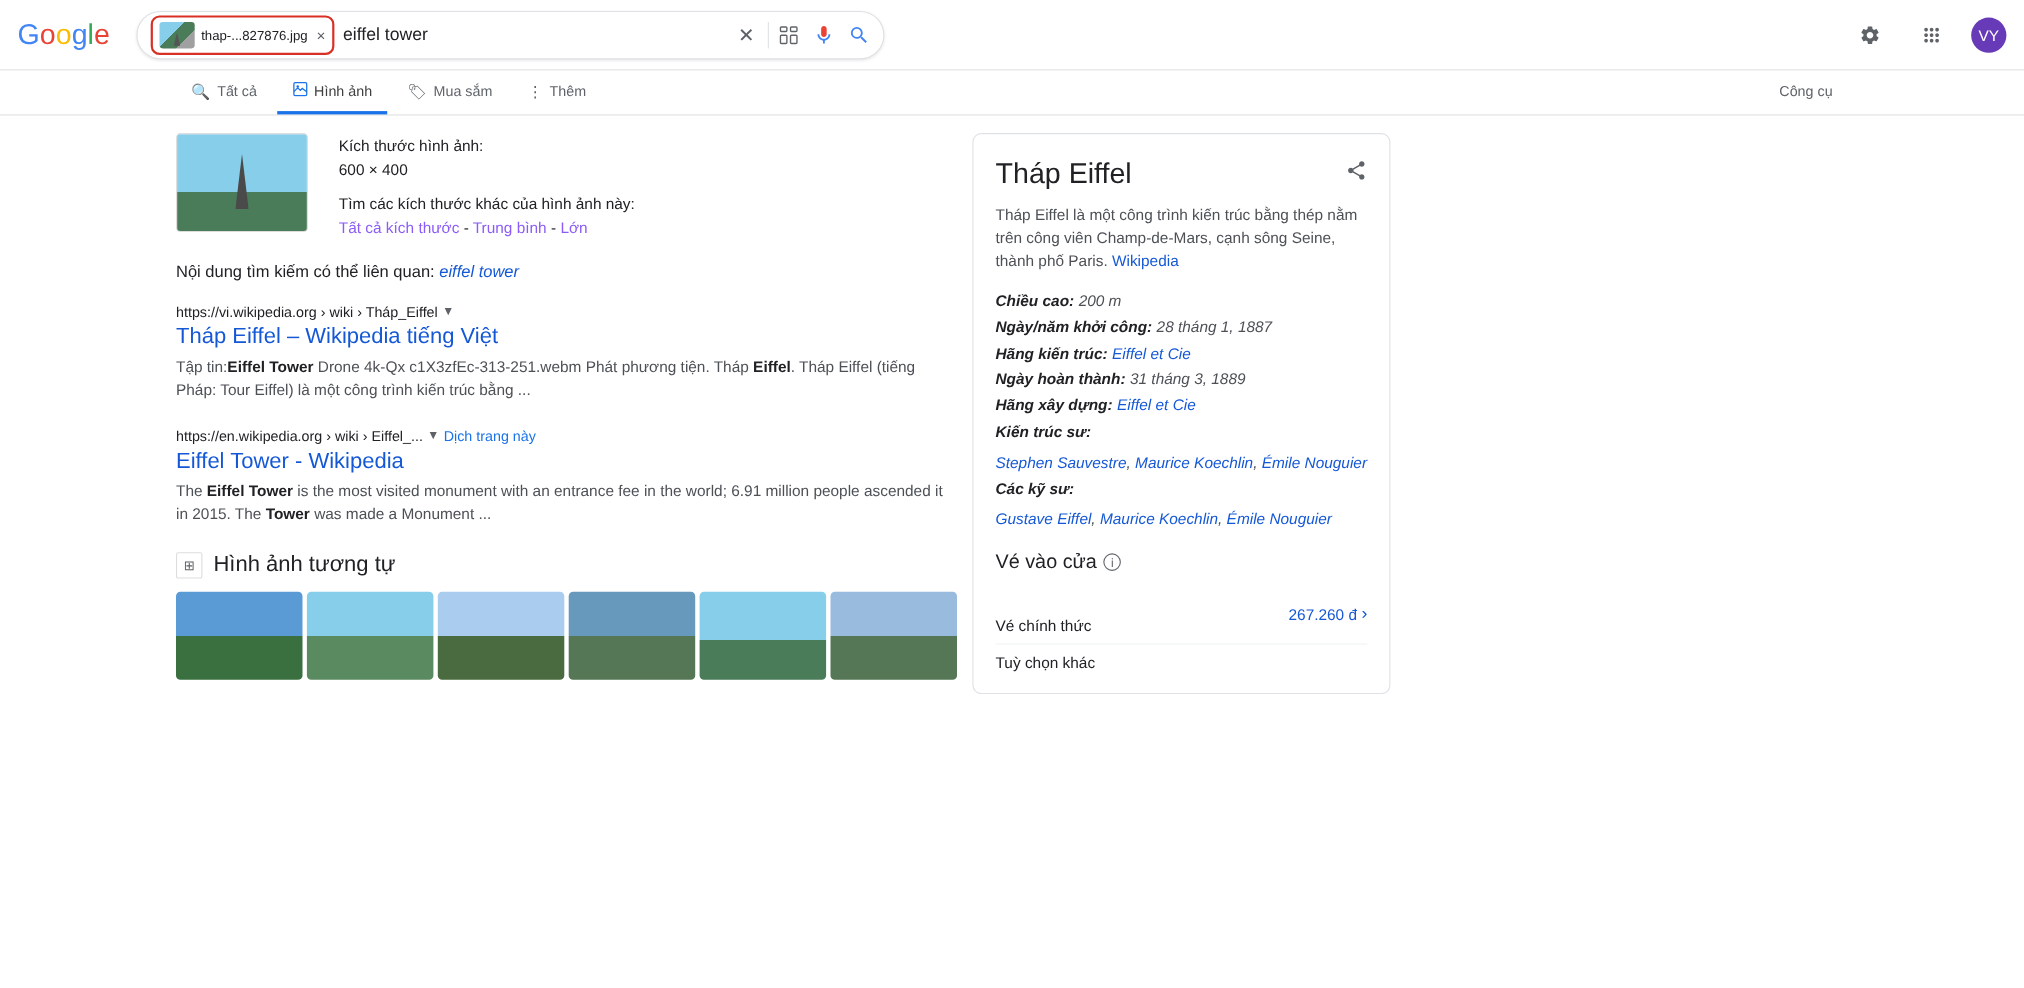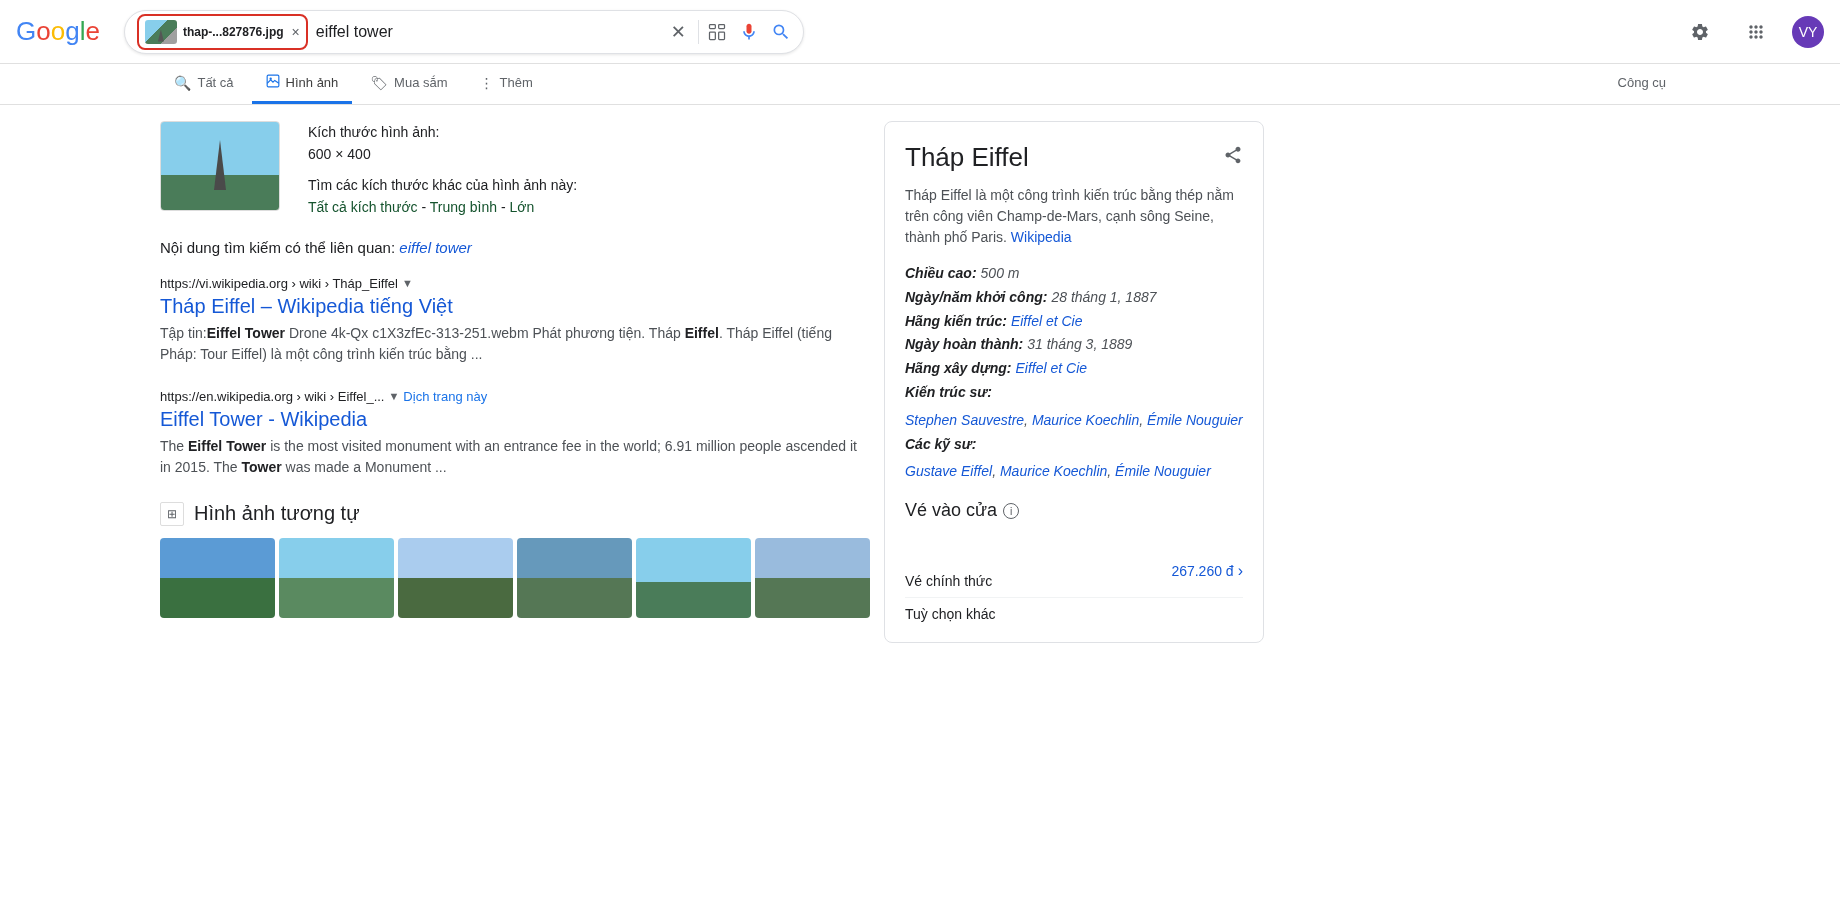--- a/index.html
+++ b/index.html
@@ -69,21 +69,20 @@
       left: 50%;
       transform: translateX(-50%);
       width: 6px;
       height: 12px;
       background: #555;
       clip-path: polygon(50% 0%, 0% 100%, 100% 100%);
     }
     .image-chip-label {
       font-size: 12px;
       color: #202124;
-      font-weight: bold;
     }
     .image-chip-close {
       font-size: 14px;
       color: #5f6368;
       cursor: pointer;
       margin-left: 2px;
     }
     .search-input-text {
       flex: 1;
       font-size: 16px;
@@ -219,21 +218,21 @@
       position: absolute;
       bottom: 20px;
       left: 50%;
       transform: translateX(-50%);
       width: 20px;
       height: 50px;
       background: #4a4a4a;
       clip-path: polygon(50% 0%, 20% 100%, 80% 100%);
     }
     .image-info-text { font-size: 14px; color: #202124; line-height: 1.6; }
-    .image-sizes-link a { color: #14532d; text-decoration: none; }
+    .image-sizes-link a { color: #8b5cf6; text-decoration: none; }
 
     
     .related-query {
       font-size: 15px;
       margin-bottom: 20px;
       color: #202124;
     }
     .related-query a { color: #1558d6; text-decoration: none; font-style: italic; }
 
     
@@ -358,21 +357,21 @@
       flex-wrap: wrap;
       font-style: italic;
     }
     .kp-row strong { color: #202124; font-weight: 700; }
     .kp-row a { color: #1558d6; text-decoration: none; }
     .kp-section-title {
       font-size: 18px;
       font-weight: 400;
       color: #202124;
       margin-top: 16px;
-      margin-bottom: 24px;
+      margin-bottom: 12px;
       display: flex;
       align-items: center;
       gap: 6px;
     }
     .kp-info-icon {
       width: 16px;
       height: 16px;
       border: 1px solid #5f6368;
       border-radius: 50%;
       display: inline-flex;
@@ -566,21 +565,21 @@
             <path d="M18 16.08c-.76 0-1.44.3-1.96.77L8.91 12.7c.05-.23.09-.46.09-.7s-.04-.47-.09-.7l7.05-4.11c.54.5 1.25.81 2.04.81 1.66 0 3-1.34 3-3s-1.34-3-3-3-3 1.34-3 3c0 .24.04.47.09.7L8.04 9.81C7.5 9.31 6.79 9 6 9c-1.66 0-3 1.34-3 3s1.34 3 3 3c.79 0 1.5-.31 2.04-.81l7.12 4.16c-.05.21-.08.43-.08.65 0 1.61 1.31 2.92 2.92 2.92 1.61 0 2.92-1.31 2.92-2.92s-1.31-2.92-2.92-2.92z" fill="#5f6368"></path>
           </svg>
       </span>
     </div>
     <p class="kp-description">
       <span>Tháp Eiffel là một công trình kiến trúc bằng thép nằm trên công viên Champ-de-Mars, cạnh sông Seine, thành phố Paris.</span>
       <a href="#">Wikipedia</a>
     </p>
     <div class="kp-row">
       <strong>Chiều cao:</strong>
-      <span>500 m</span>
+      <span>200 m</span>
     </div>
     <div class="kp-row">
       <strong>Ngày/năm khởi công:</strong>
       <span>28 tháng 1, 1887</span>
     </div>
     <div class="kp-row">
       <strong>Hãng kiến trúc:</strong>
       <a href="#">Eiffel et Cie</a>
     </div>
     <div class="kp-row">

